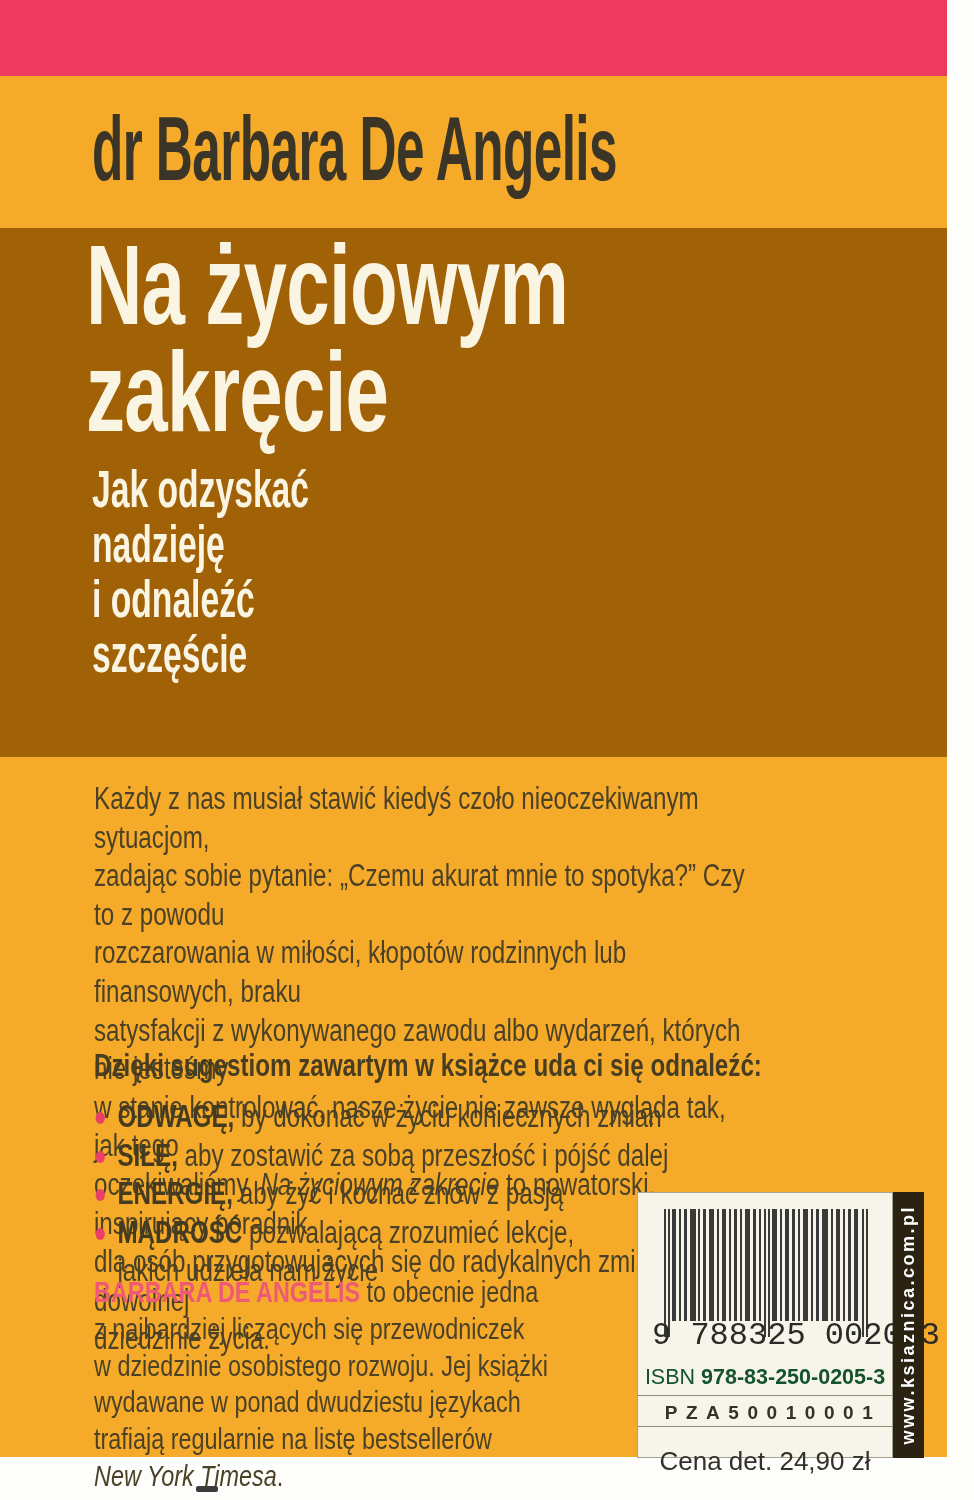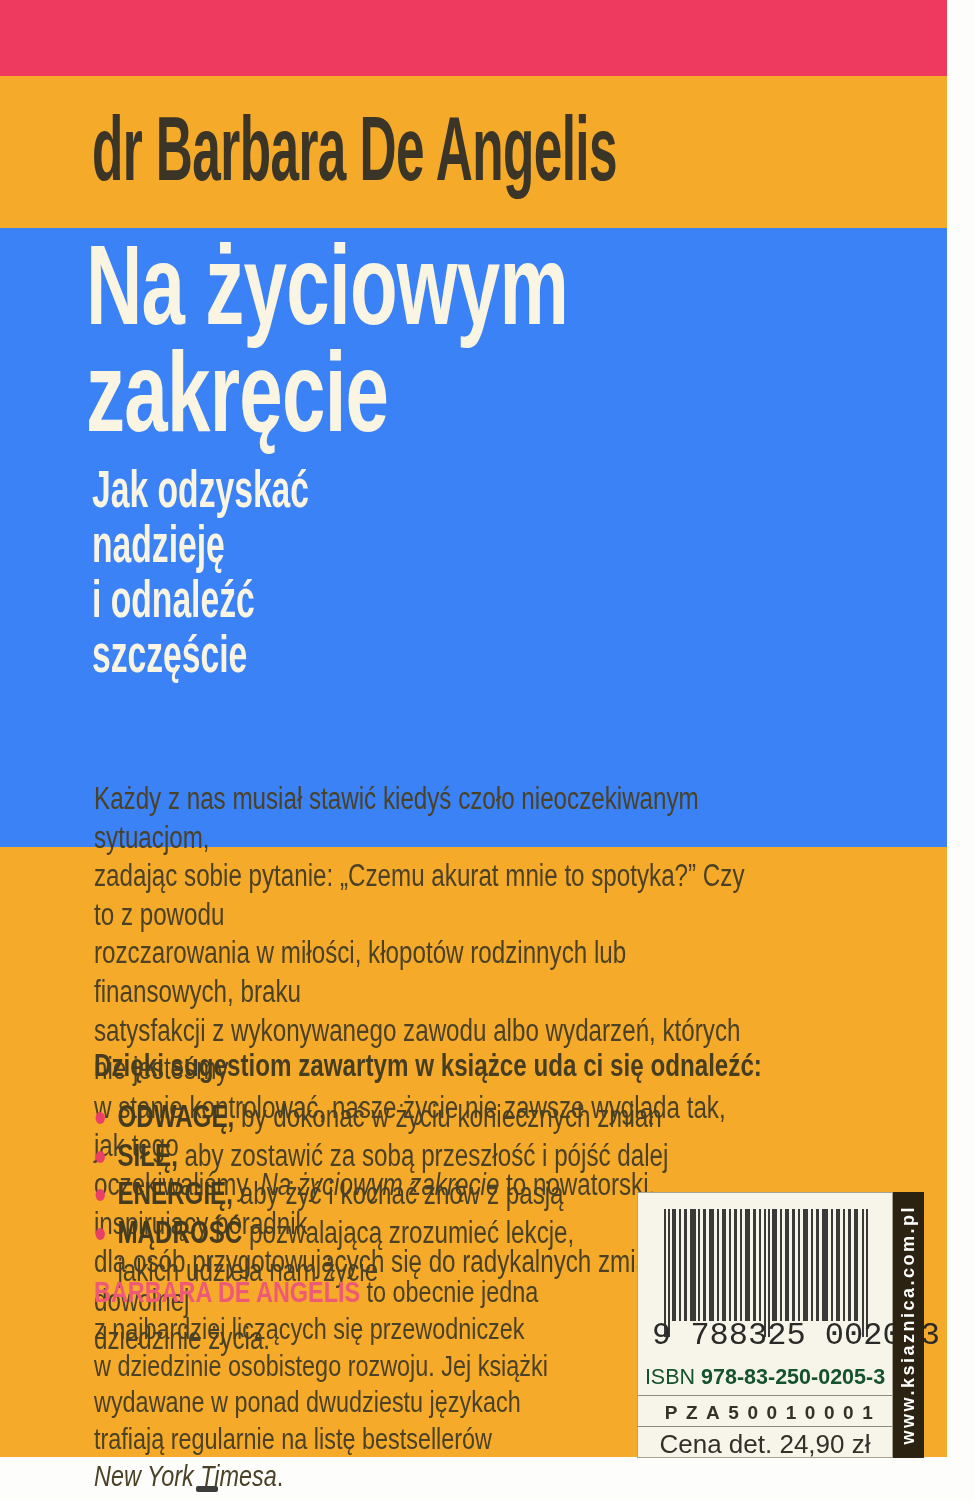--- a/index.html
+++ b/index.html
@@ -8,21 +8,21 @@
 
   
   .cover { position:absolute; left:0; top:0; width:947px; height:1457px; background:#f6aa2a; }
 
   .band-top { position:absolute; left:0; top:0; width:947px; height:76px; background:#ed3a5e; }
 
   .author { position:absolute; left:92px; top:98px; font-size:90px; font-weight:700;
             color:#3a3526; letter-spacing:-1px; white-space:nowrap;
             transform:scaleX(0.57); transform-origin:left top; }
 
-  .title-block { position:absolute; left:0; top:228px; width:947px; height:619px; background:#3b82f6; }
+  .title-block { position:absolute; left:0; top:228px; width:947px; height:529px; background:#a16207; }
   .title { position:absolute; left:86px; top:4px; font-size:113px; line-height:107px; font-weight:700;
            color:#faf5e3; white-space:pre-line; letter-spacing:-1px;
            transform:scaleX(0.69); transform-origin:left top; }
   .subtitle { position:absolute; left:92px; top:234px; font-size:51px; line-height:55px; font-weight:700;
               color:#faf5e3; white-space:pre-line;
               transform:scaleX(0.66); transform-origin:left top; }
 
   .desc { position:absolute; left:94px; top:780px; font-size:31px; line-height:38.6px; color:#4a4126;
           white-space:pre-line; transform:scaleX(0.78); transform-origin:left top; }
   .desc .it { font-style:italic; }
@@ -48,21 +48,21 @@
   .bars-svg { position:absolute; left:26px; top:16px; }
   .ean { position:absolute; left:14px; top:124px; font-family:"Liberation Mono", monospace;
          font-size:32px; color:#2a2a28; white-space:pre; }
   .isbn-row { position:absolute; left:0; bottom:5px; width:100%; text-align:center;
               font-size:21.5px; color:#14532d; white-space:nowrap; }
   .isbn-row .num { font-weight:700; }
   .pza-row { width:100%; height:31px; border-top:1px solid #8f8b7a; text-align:center;
              font-size:19px; font-weight:700; color:#35322a; letter-spacing:0.45em;
              padding-top:6px; padding-left:16px; }
   .price-row { width:100%; height:31px; border-top:1px solid #8f8b7a; text-align:center;
-               font-size:26px; color:#33302a; padding-top:2px; }
+               font-size:26px; color:#33302a; padding-top:19px; }
 
   .website-strip { position:absolute; left:893px; top:1192px; width:31px; height:266px; background:#2c2212;
                    display:flex; align-items:center; justify-content:center; }
   .website-strip span { writing-mode:vertical-rl; transform:rotate(180deg); color:#ffffff;
                         font-weight:700; font-size:18px; letter-spacing:2.5px; white-space:nowrap; }
 
   .scan-artifact { position:absolute; left:196px; top:1486px; width:22px; height:6px;
                    background:#3c3c3c; border-radius:2px; }
 </style>
 </head>

